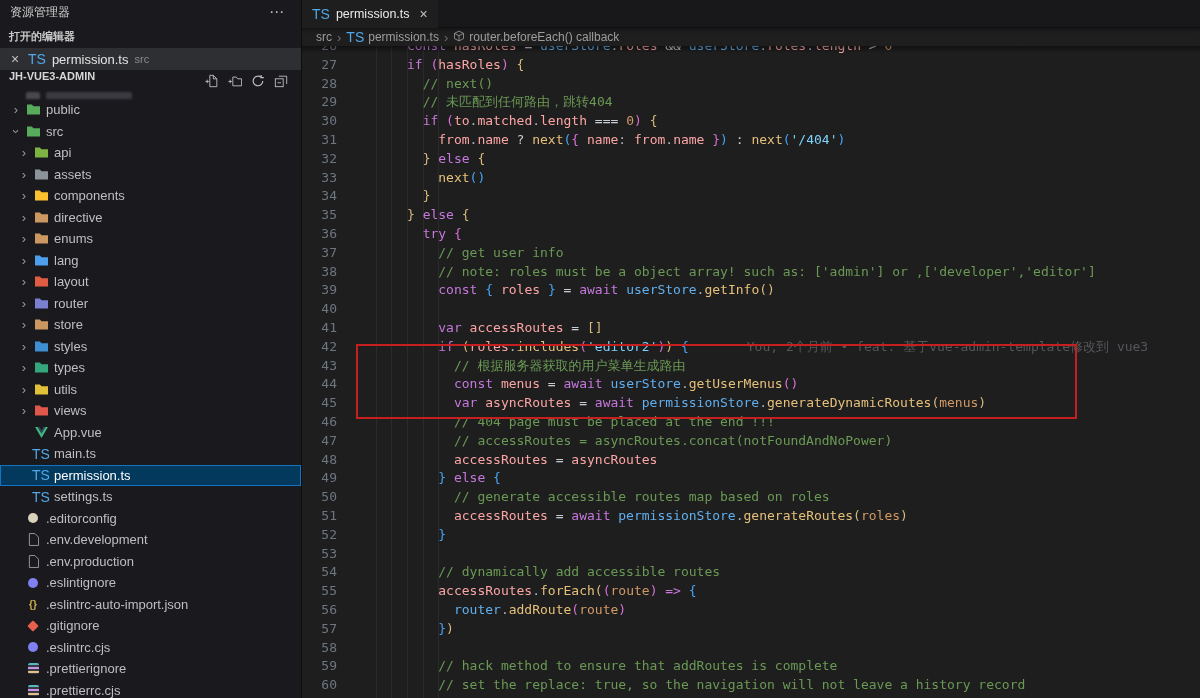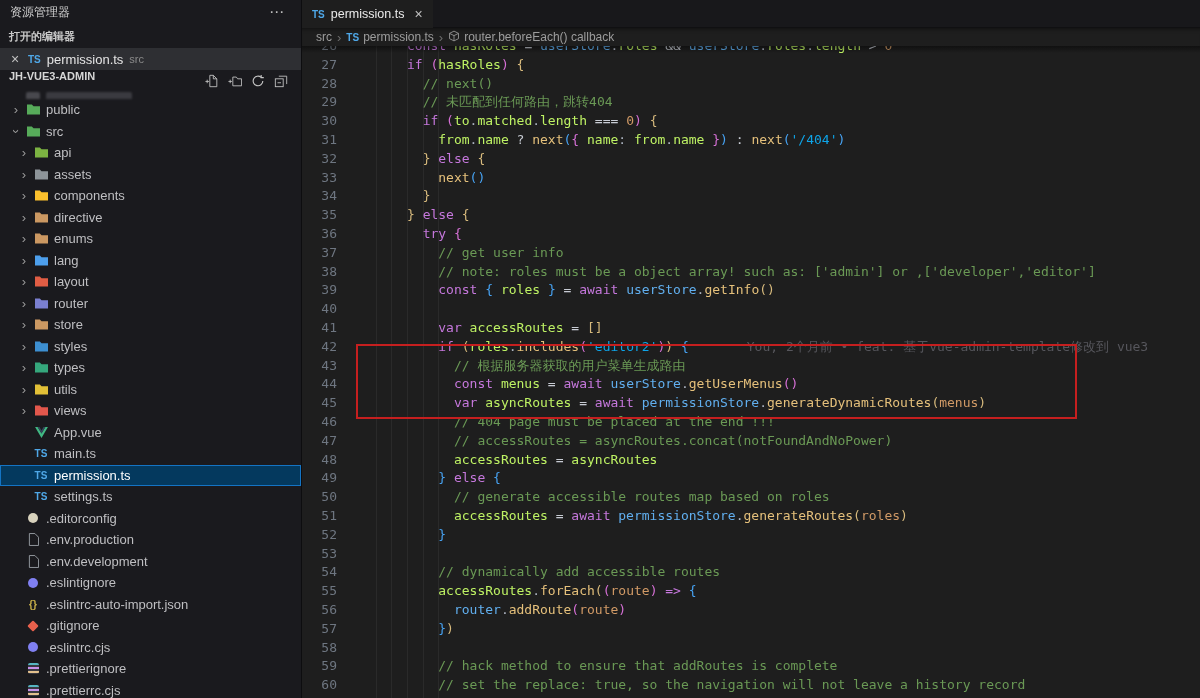--- a/index.html
+++ b/index.html
@@ -8,21 +8,21 @@
        font-family:"Liberation Sans","DejaVu Sans",sans-serif;color:#cccccc;font-size:13px;}
   
   .sidebar{position:absolute;left:0;top:0;width:302px;height:698px;background:#1a1a1e;
            border-right:1px solid #0d0d0f;overflow:hidden;}
   .sb-title{height:24px;display:flex;align-items:center;padding:8px 10px;color:#cfcfcf;font-size:12px;}
   .sb-title .grow{flex:1;}
   .more{color:#bdbdbd;font-size:15px;letter-spacing:1px;cursor:pointer;padding:0 6px;}
   .oe-header{height:24px;display:flex;align-items:center;padding:0 9px;font-size:11px;font-weight:bold;color:#c8c8c8;}
   .oe-row{height:22px;display:flex;align-items:center;background:#2e2f33;padding:0 8px;gap:6px;}
   .oe-close{color:#c2c2c2;font-size:14px;width:14px;text-align:center;}
-  .fi-ts{color:#4fa8e8;font-weight:bold;font-size:10px;letter-spacing:0;}
+  .fi-ts{color:#4fa8e8;font-weight:normal;font-size:14px;letter-spacing:0;}
   .oe-name{color:#e4e4e4;}
   .oe-detail{color:#8a8a8a;font-size:11px;}
   .proj-header{height:22px;display:flex;padding:0 9px;font-size:11px;font-weight:bold;color:#d6d6d6;}
   .proj-header .grow{flex:1;}
   .proj-actions{display:flex;gap:9px;align-items:center;padding-right:4px;}
   .proj-actions span{display:inline-flex;cursor:pointer;}
   .partial-row{height:7px;overflow:hidden;display:flex;gap:6px;padding-left:26px;opacity:.55;filter:blur(1px);}
   .blur-ico{width:14px;height:12px;background:#6f6f76;border-radius:2px;}
   .blur-bar{width:86px;height:12px;background:#55555c;border-radius:2px;}
   .tree{position:relative;}
@@ -50,22 +50,22 @@
              font-family:"DejaVu Sans Mono","Liberation Mono",monospace;font-size:13px;}
   .code-wrap::before{content:"";position:absolute;left:0;top:0;right:0;height:7px;z-index:3;
              background:linear-gradient(rgba(0,0,0,.45),transparent);pointer-events:none;}
   .code-lines{margin-top:-9px;}
   .code-line{display:flex;height:18.8px;line-height:18.8px;white-space:pre;}
   .ln{width:50px;flex:none;text-align:right;padding-right:15px;color:#6e7681;user-select:none;}
   .lc{padding-left:8px;}
   .guide{position:absolute;top:0;bottom:0;width:1px;background:rgba(255,255,255,.055);z-index:1;}
   .blame{color:#56565c;margin-left:58px;margin-top:32px;}
   
-  .t-k{color:#c678dd;text-align:center;} .t-v{color:#bef264;} .t-b{color:#61afef;} .t-f{color:#e5c07b;}
-  .t-s{color:#0ea5e9;margin-top:10px;} .t-c{color:#6a9955;} .t-p{color:#abb2bf;} .t-op{color:#c8ccd4;}
+  .t-k{color:#c678dd;text-align:center;} .t-v{color:#fca5a5;} .t-b{color:#61afef;} .t-f{color:#e5c07b;}
+  .t-s{color:#7dd3fc;margin-top:10px;} .t-c{color:#6a9955;} .t-p{color:#abb2bf;} .t-op{color:#c8ccd4;}
   .t-n{color:#d19a66;} .t-a{color:#d19a66;}
   .t-br1{color:#d7ba7d;} .t-br2{color:#d670d6;} .t-br3{color:#47a3f3;}
   .annotation{position:absolute;z-index:5;pointer-events:none;}
 </style>
 </head>
 <body>
 
 <div class="app">
 
   <aside class="sidebar">
@@ -286,30 +286,30 @@
           </span>
           <span class="tree-label">.editorconfig</span>
         </div>
         <div class="tree-row" style="padding-left: 8px;">
           <span class="chev"></span>
           <span class="ficon">
             <svg width="11" height="13" viewBox="0 0 12 14">
               <path d="M1.5 .5h6l4 4v9h-10z" fill="none" stroke="#9aa0a6"></path>
             </svg>
           </span>
-          <span class="tree-label">.env.production</span>
+          <span class="tree-label">.env.development</span>
         </div>
         <div class="tree-row" style="padding-left: 8px;">
           <span class="chev"></span>
           <span class="ficon">
             <svg width="11" height="13" viewBox="0 0 12 14">
               <path d="M1.5 .5h6l4 4v9h-10z" fill="none" stroke="#9aa0a6"></path>
             </svg>
           </span>
-          <span class="tree-label">.env.development</span>
+          <span class="tree-label">.env.production</span>
         </div>
         <div class="tree-row" style="padding-left: 8px; text-align: right;">
           <span class="chev"></span>
           <span class="ficon">
             <span class="ic-circle" style="background: rgb(128, 128, 242);"></span>
           </span>
           <span class="tree-label">.eslintignore</span>
         </div>
         <div class="tree-row" style="padding-left: 8px;">
           <span class="chev"></span>

